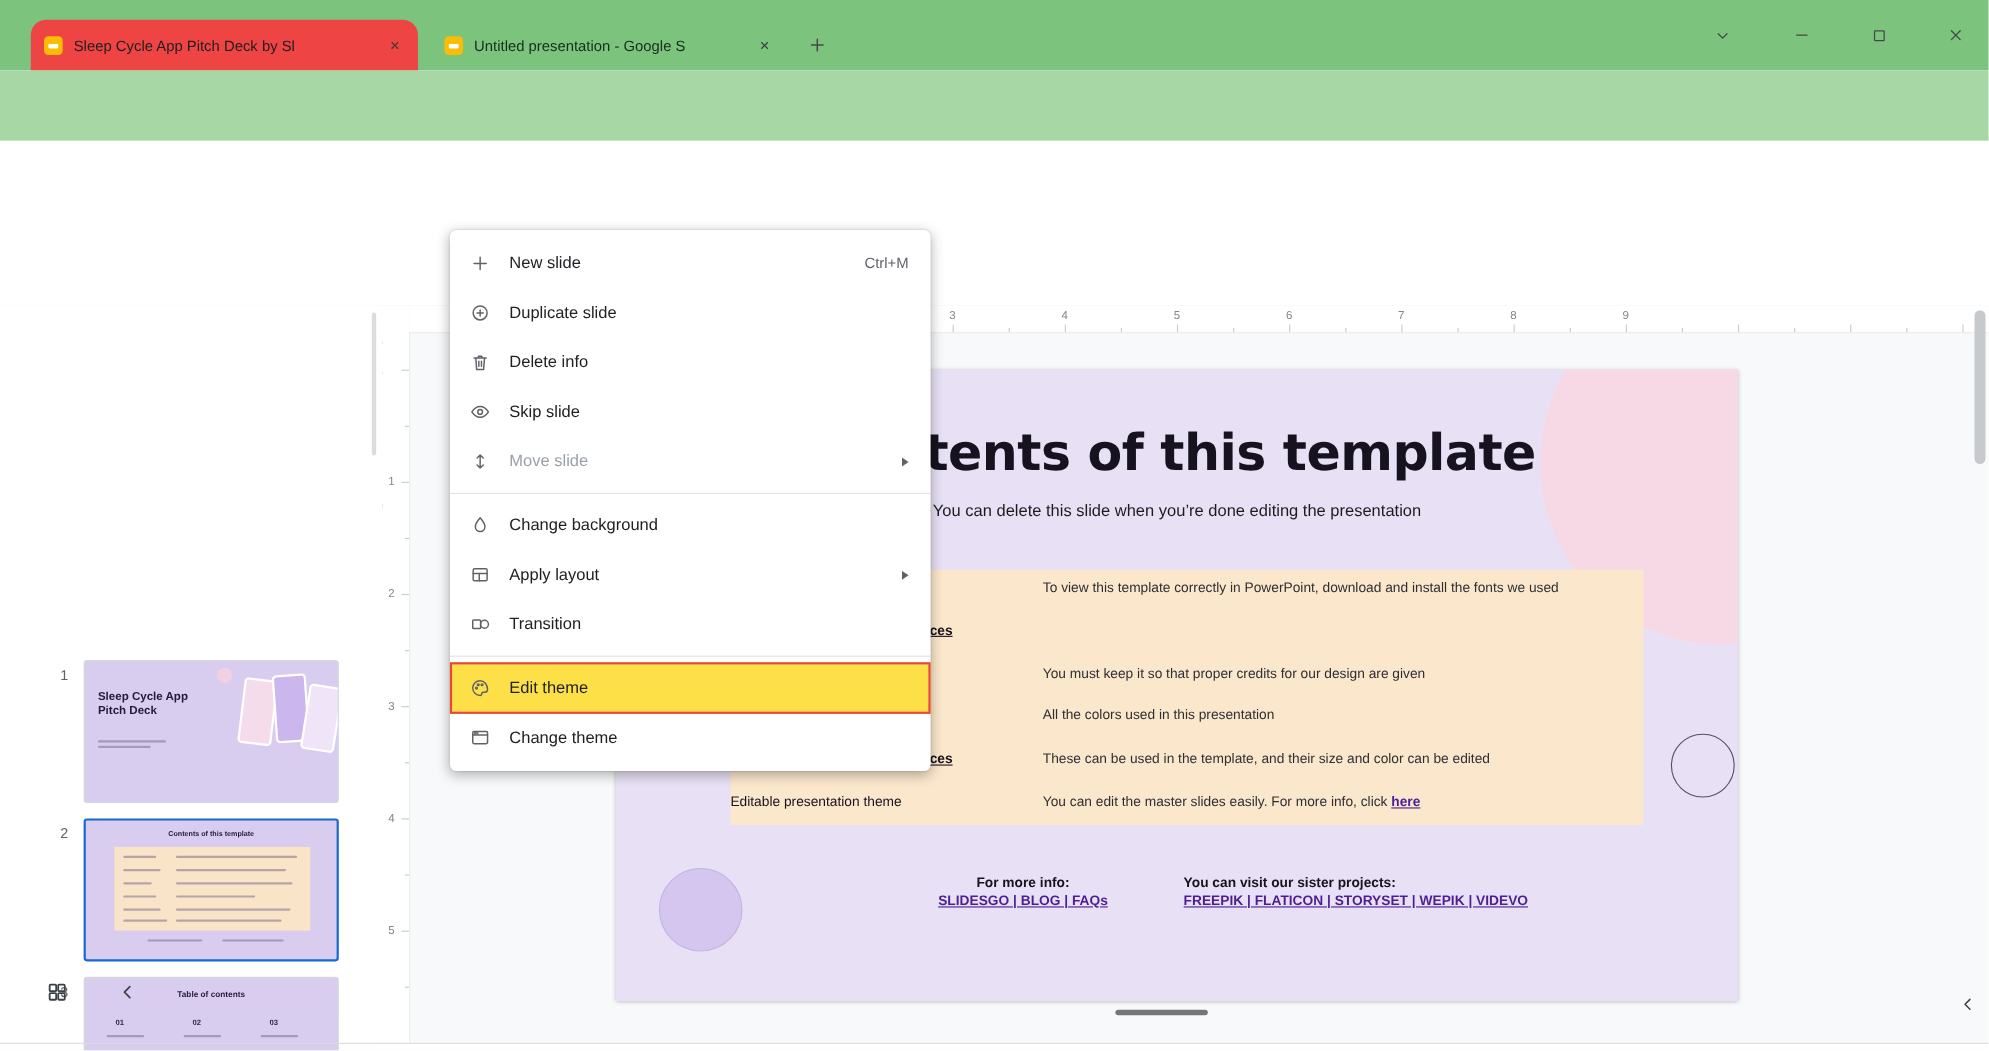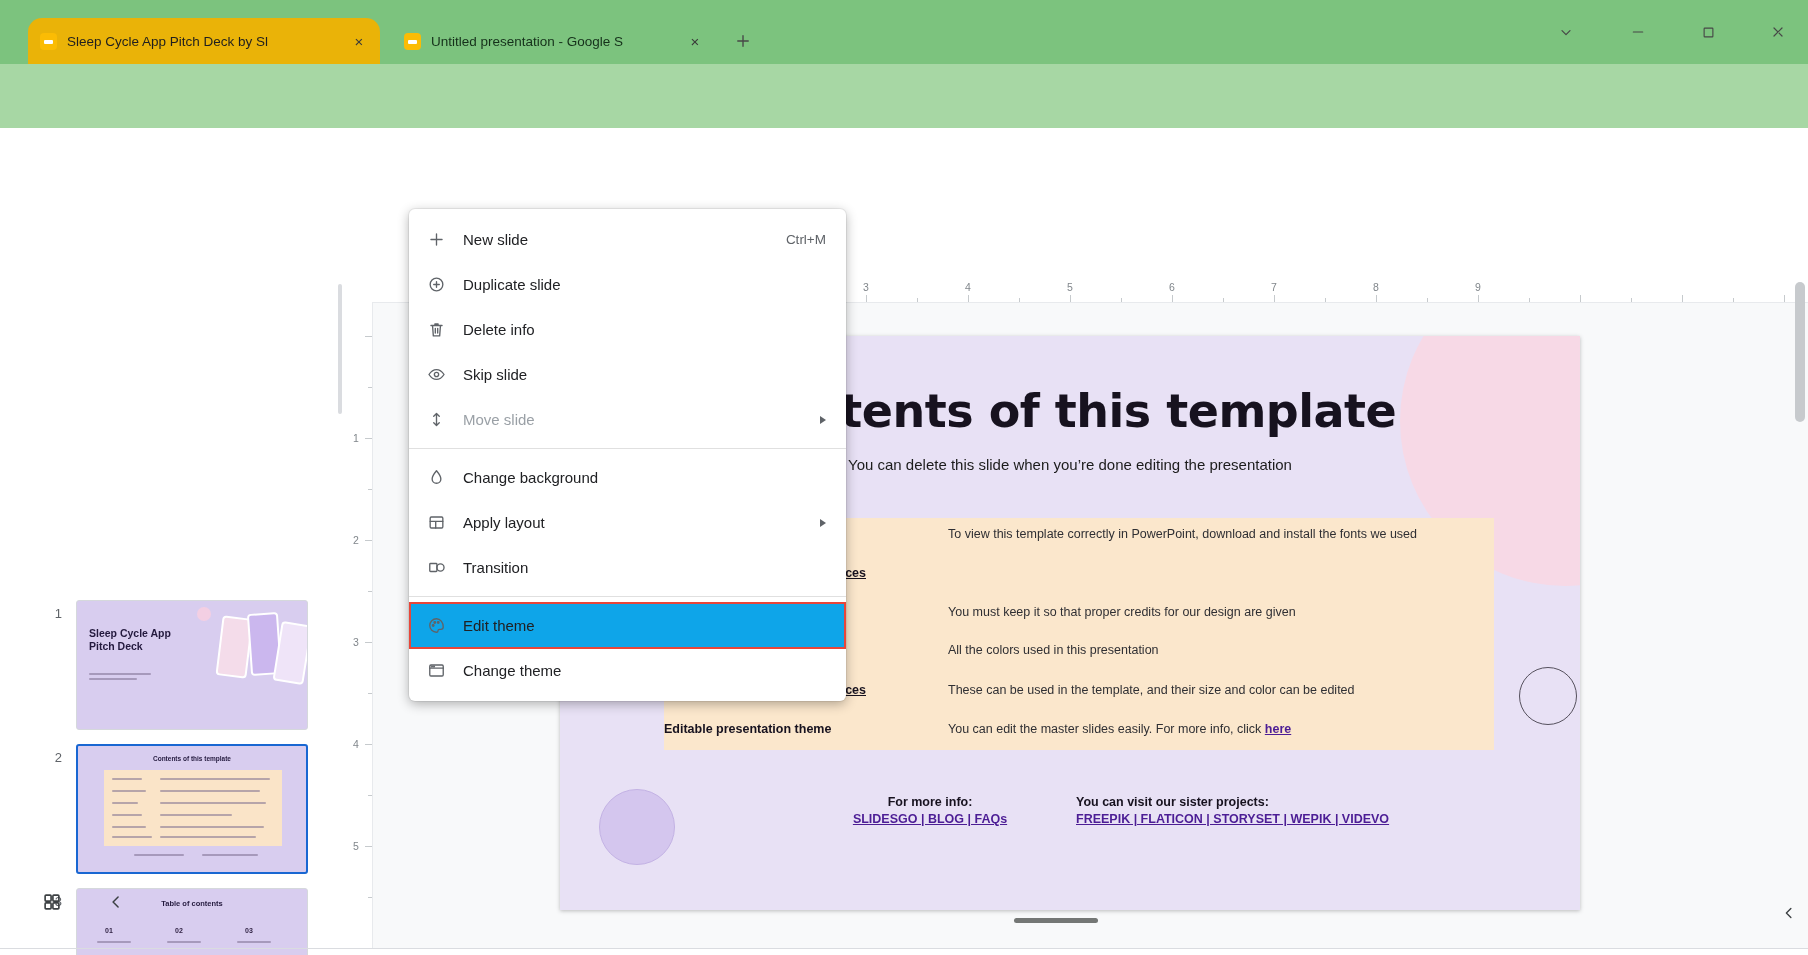--- a/index.html
+++ b/index.html
@@ -4,21 +4,21 @@
 <style>
   html,body{margin:0;padding:0;background:#fff}
   .window{position:relative;width:1808px;height:955px;overflow:hidden;background:#fff;
           font-family:"Liberation Sans","DejaVu Sans",sans-serif;-webkit-font-smoothing:antialiased}
   .abs{position:absolute}
   svg.ic{display:block;fill:none;stroke:#474747;stroke-width:1.8;stroke-linecap:round;stroke-linejoin:round}
 
   
   .tabstrip{position:absolute;left:0;top:0;width:100%;height:64px;background:#7CC37E}
   .tab{position:absolute;top:18px;height:46px;display:flex;align-items:center;gap:10px;padding:0 12px;box-sizing:border-box;cursor:default}
-  .tab.active{background:#eab308;border-radius:14px 14px 0 0}
+  .tab.active{background:#ef4444;border-radius:14px 14px 0 0}
   .tab-title{font-size:13.5px;color:#1F1F1F;white-space:nowrap;overflow:hidden;flex:1}
   .doc-ic{width:17px;height:17px;border-radius:4px;background:#FBBC04;position:relative;flex:0 0 auto}
   .doc-ic::after{content:'';position:absolute;left:4px;top:7px;width:9px;height:4px;background:#fff;border-radius:1px}
   .tab-close{width:18px;height:18px;display:flex;align-items:center;justify-content:center;font-size:15px;color:#3a3a3a;flex:0 0 auto}
   .winbtn{position:absolute;top:14px;width:36px;height:36px;display:flex;align-items:center;justify-content:center;color:#1c1c1c}
   .newtab{position:absolute;top:26px;display:flex;align-items:center;justify-content:center;width:30px;height:30px}
 
   
   .navbar{position:absolute;left:0;top:64px;width:100%;height:64px;background:#A7D7A4}
   .navic{position:absolute;top:74px;width:44px;height:44px;display:flex;align-items:center;justify-content:center;border-radius:50%}
@@ -78,21 +78,21 @@
   .sfoot{position:absolute;top:458px;font-size:12.5px;color:#17121F;line-height:17px}
 
   
   .popup{position:absolute;left:409px;top:209px;width:437px;background:#fff;border-radius:6px;padding:8px 0;
          box-shadow:0 3px 12px rgba(0,0,0,.3),0 0 0 1px rgba(0,0,0,.06);z-index:40}
   .mi{position:relative;height:45px;display:flex;align-items:center;padding:0 20px 0 18px;gap:17px}
   .mi .lbl{font-size:15px;color:#202124;flex:1}
   .mi .sc{font-size:13.5px;color:#5F6368}
   .mi.disabled .lbl{color:#9AA0A6}
   .mi .sub{width:0;height:0;border-left:6px solid #5f6368;border-top:4.5px solid transparent;border-bottom:4.5px solid transparent}
-  .mi.hl{background:#0ea5e9}
+  .mi.hl{background:#fde047}
   .mi.annotated::after{content:'';position:absolute;left:0;right:0;top:-1px;bottom:-1px;border:2px solid #E8463A;box-sizing:border-box}
   .mdiv{height:1px;background:#E0E0E0;margin:6px 0}
   svg.mic{width:19px;height:19px;fill:none;stroke:#5F6368;stroke-width:1.7;stroke-linecap:round;stroke-linejoin:round;flex:0 0 auto}
 </style>
 </head>
 <body>
 
 <div class="window">
 
   <div class="tabstrip">
@@ -487,21 +487,21 @@
           </div>
           <div class="orow" style="top:87px">
             <span class="lab"></span>
             <span class="desc">You must keep it so that proper credits for our design are given</span>
           </div>
           <div class="orow" style="top:165px">
             <span class="lab linky" style="text-align:right">ces</span>
             <span class="desc">These can be used in the template, and their size and color can be edited</span>
           </div>
           <div class="orow" style="top:204px">
-            <span class="lab" style="font-weight:bold">Editable presentation theme</span>
+            <span class="lab" style="font-weight:normal">Editable presentation theme</span>
             <span class="desc"><span>You can edit the master slides easily. For more info, click </span><span class="linky">here</span></span>
           </div>
         </div>
 
         <div class="sfoot" style="left:250px;width:240px;text-align:center">
           <div style="font-weight:bold">For more info:</div>
           <div class="linky">SLIDESGO | BLOG | FAQs</div>
         </div>
         <div class="sfoot" style="left:516px">
           <div style="font-weight:bold">You can visit our sister projects:</div>

